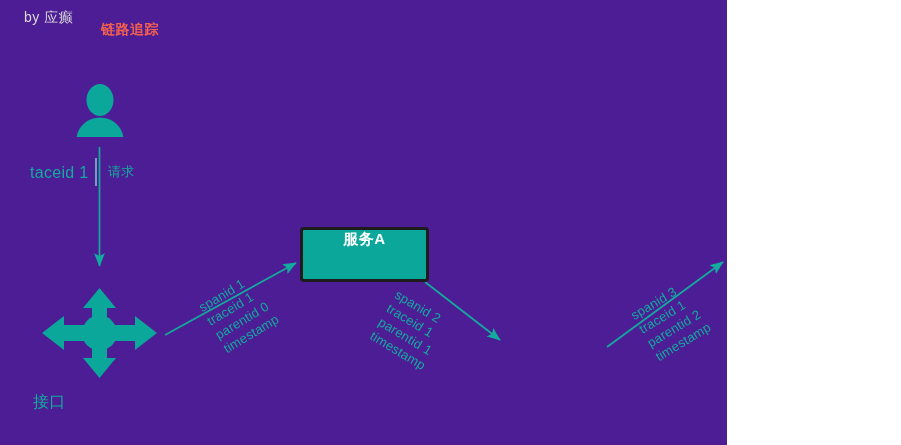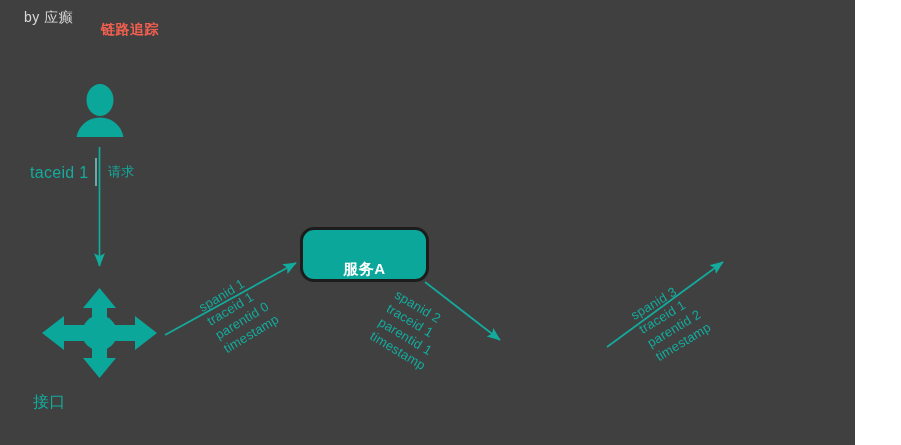--- a/index.html
+++ b/index.html
@@ -5,23 +5,23 @@
   html, body {
     margin: 0;
     padding: 0;
     background: #ffffff;
   }
   body {
     font-family: "Liberation Sans", "DejaVu Sans", sans-serif;
   }
   #canvas {
     position: relative;
-    width: 855px;
+    width: 727px;
     height: 445px;
-    background: #404040;
+    background: #4c1d95;
     overflow: hidden;
   }
 
   
   .header {
     position: absolute;
     top: 6px;
     left: 0;
     width: 100%;
     height: 26px;
@@ -53,23 +53,23 @@
     top: 0;
     width: 901px;
     height: 445px;
   }
 
   
   .node-box {
     position: absolute;
     background: #0aa79a;
     border: 3px solid #1c1c1c;
-    border-radius: 14px;
+    border-radius: 4px;
     display: flex;
-    align-items: flex-end;
+    align-items: flex-start;
     justify-content: center;
     box-sizing: border-box;
   }
   .node-label {
     color: #ffffff;
     font-size: 15px;
     font-weight: bold;
     letter-spacing: .5px;
     white-space: nowrap;
   }

